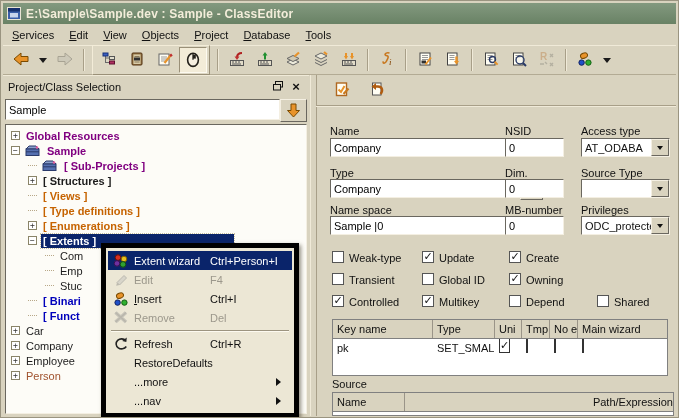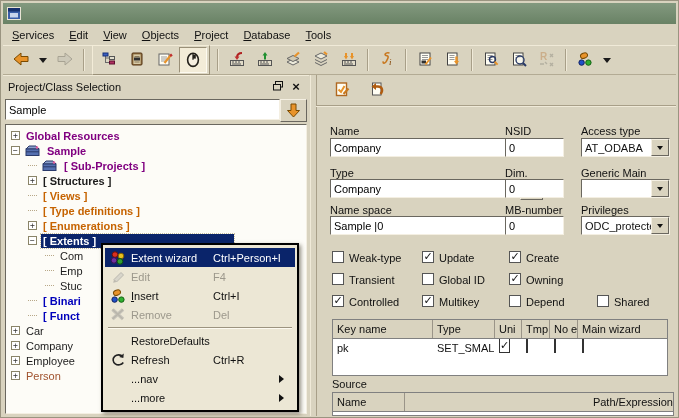--- a/index.html
+++ b/index.html
@@ -65,21 +65,21 @@
   .krow{display:flex;height:19px;box-sizing:border-box}
   .krow.head{background:#d9d3bf;border-bottom:1px solid #808080}
   .kcell{box-sizing:border-box;padding:3px 0 0 4px;border-right:1px solid #9a9488;overflow:hidden;white-space:nowrap}
   .krow:not(.head) .kcell{border-right:none}
   .kcell:last-child{border-right:none}
   .kcb{width:12px;height:12px;box-sizing:border-box;background:#fff;border:1px solid #333;font:bold 11px/10px "DejaVu Sans",sans-serif;text-align:center;margin:2px 0 0 4px}
   .src-label{position:absolute;left:16px;top:303px}
   .stable{position:absolute;left:16px;top:317px;right:2px;bottom:0;background:#fff;border:1px solid #808080;box-sizing:border-box}
 
   
-  .ctx{position:absolute;left:100px;top:242px;width:198px;background:#ece7d5;border:2px solid #000000;box-shadow:2px 2px 4px rgba(60,52,36,.55);padding:3px 2px;box-sizing:border-box;z-index:50}
+  .ctx{position:absolute;left:100px;top:242px;width:198px;background:#ece7d5;border:5px solid #000000;box-shadow:2px 2px 4px rgba(60,52,36,.55);padding:3px 2px;box-sizing:border-box;z-index:50}
   .ctx-item{height:19px;display:flex;align-items:center;position:relative}
   .ctx-icon{width:26px;display:flex;justify-content:center;flex:none}
   .ctx-label{display:block;flex:1}
   .ctx-item.ulf .ctx-label::first-letter{text-decoration:underline}
   .ctx-sc{width:82px;flex:none}
   .ctx-item.sel{background:#0a246a;color:#fff}
   .ctx-item.disabled{color:#9c988c}
   .ctx-item.disabled .ctx-icon{opacity:.5;filter:grayscale(.8)}
   .ctx-sep{height:1px;background:#9c9480;box-shadow:0 1px 0 #fdfaf0;margin:3px 3px}
   .sub-arrow{position:absolute;right:7px;top:6px;width:0;height:0;border:4px solid transparent;border-left:5px solid #111}
@@ -90,20 +90,21 @@
 <div class="window">
 
   <div class="titlebar">
     <span class="appicon">
         <svg width="14" height="13">
           <rect x="0.5" y="0.5" width="13" height="12" fill="#3a5ea8" stroke="#e8e4d4"></rect>
           <rect x="1" y="1" width="12" height="3.5" fill="#16306e"></rect>
           <rect x="3" y="6" width="8" height="4.5" fill="#c8d4ec"></rect>
         </svg>
       </span>
+    <span class="ttl">E:\Sample\Sample.dev : Sample - ClassEditor</span>
   </div>
 
   <div class="menubar" id="menubar">
       <span class="menu-item">Services</span>
       <span class="menu-item">Edit</span>
       <span class="menu-item">View</span>
       <span class="menu-item">Objects</span>
       <span class="menu-item">Project</span>
       <span class="menu-item">Database</span>
       <span class="menu-item">Tools</span>
@@ -426,21 +427,21 @@
           <span class="sq-btn" style="left: 204px; top: 104px;">
             <span><svg width="15" height="15">
                 <path d="M3.5 7.5 H11 M11 4 V11" stroke="#888" fill="none"></path>
                 <circle cx="3.5" cy="7.5" r="2" fill="#d83020" stroke="#5a0c04"></circle>
                 <circle cx="11" cy="3.8" r="2" fill="#30a030" stroke="#105010"></circle>
                 <circle cx="11" cy="11" r="2" fill="#2050c8" stroke="#102060"></circle>
               </svg></span>
           </span>
           <div class="flabel" style="left: 189px; top: 92px;">Dim.</div>
           <input class="tinput" value="0" style="left: 189px; top: 104px; width: 59px;">
-          <div class="flabel" style="left: 265px; top: 92px;">Generic Main</div>
+          <div class="flabel" style="left: 265px; top: 92px;">Source Type</div>
           <div class="dropdown" style="left: 265px; top: 104px; width: 89px;">
             <span class="dd-val"></span>
             <span class="dd-btn">
               <span class="tri"></span>
             </span>
           </div>
           <div class="flabel" style="left: 14px; top: 129px;">Name space</div>
           <input class="tinput" value="Sample |0" style="left: 14px; top: 141px; width: 211px;">
           <div class="flabel" style="left: 189px; top: 129px;">MB-number</div>
           <input class="tinput" value="0" style="left: 189px; top: 141px; width: 59px;">
@@ -542,41 +543,41 @@
           <svg width="16" height="15">
             <path d="M2.5 2.5 L13 12 M13 2.5 L2.5 12" stroke="#a8a496" stroke-width="3.6"></path>
             <path d="M2.5 2.5 L13 12 M13 2.5 L2.5 12" stroke="#8a8678" stroke-width="1.4"></path>
           </svg>
         </span>
         <span class="ctx-label">Remove</span>
         <span class="ctx-sc">Del</span>
       </div>
       <div class="ctx-sep"></div>
       <div class="ctx-item">
-        <span class="ctx-icon"></span>
-        <span class="ctx-label">RestoreDefaults</span>
-        <span class="ctx-sc"></span>
-      </div>
-      <div class="ctx-item">
         <span class="ctx-icon">
           <svg width="17" height="16">
             <path d="M12.8 4.6 A5.5 5 0 1 0 13.3 10.5" fill="none" stroke="#222" stroke-width="1.6"></path>
             <path d="M13.8 1.6 L13.3 6 L9.2 5" fill="#222"></path>
           </svg>
         </span>
         <span class="ctx-label">Refresh</span>
         <span class="ctx-sc">Ctrl+R</span>
       </div>
       <div class="ctx-item">
         <span class="ctx-icon"></span>
-        <span class="ctx-label">...nav</span>
+        <span class="ctx-label">RestoreDefaults</span>
         <span class="ctx-sc"></span>
-        <span class="sub-arrow"></span>
       </div>
       <div class="ctx-item">
         <span class="ctx-icon"></span>
         <span class="ctx-label">...more</span>
         <span class="ctx-sc"></span>
         <span class="sub-arrow"></span>
       </div>
+      <div class="ctx-item">
+        <span class="ctx-icon"></span>
+        <span class="ctx-label">...nav</span>
+        <span class="ctx-sc"></span>
+        <span class="sub-arrow"></span>
+      </div>
     </div>
 
 </div>
 
 </body></html>

